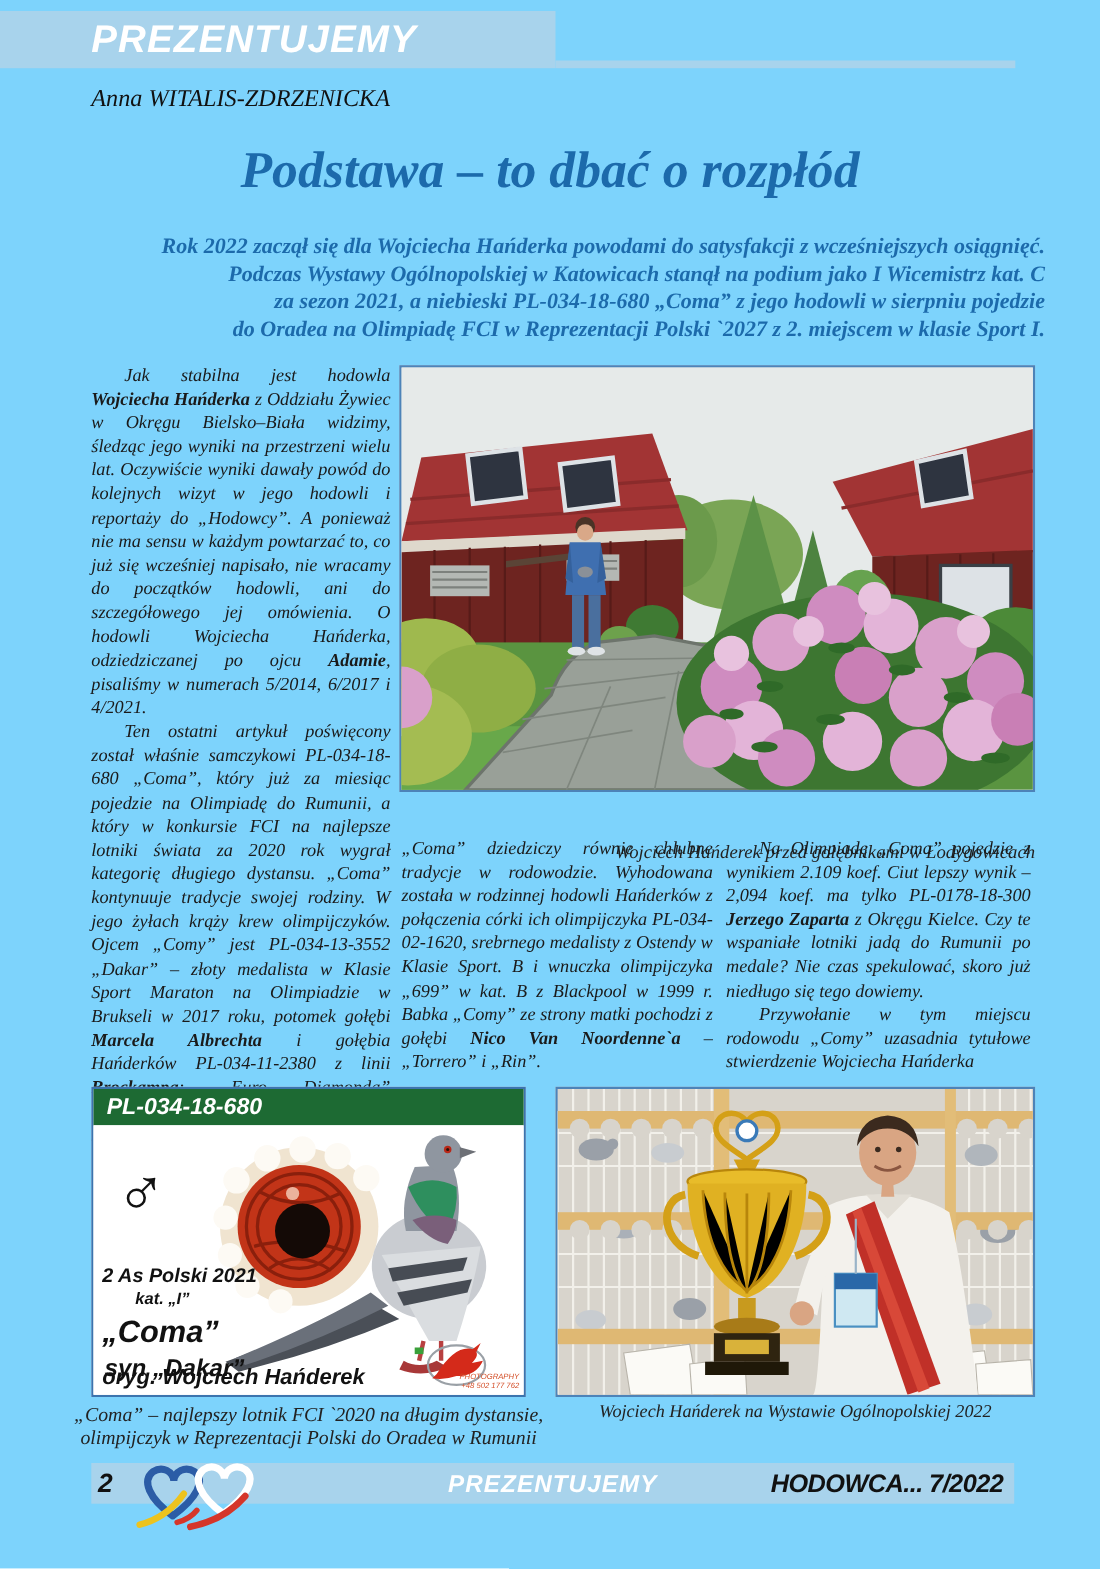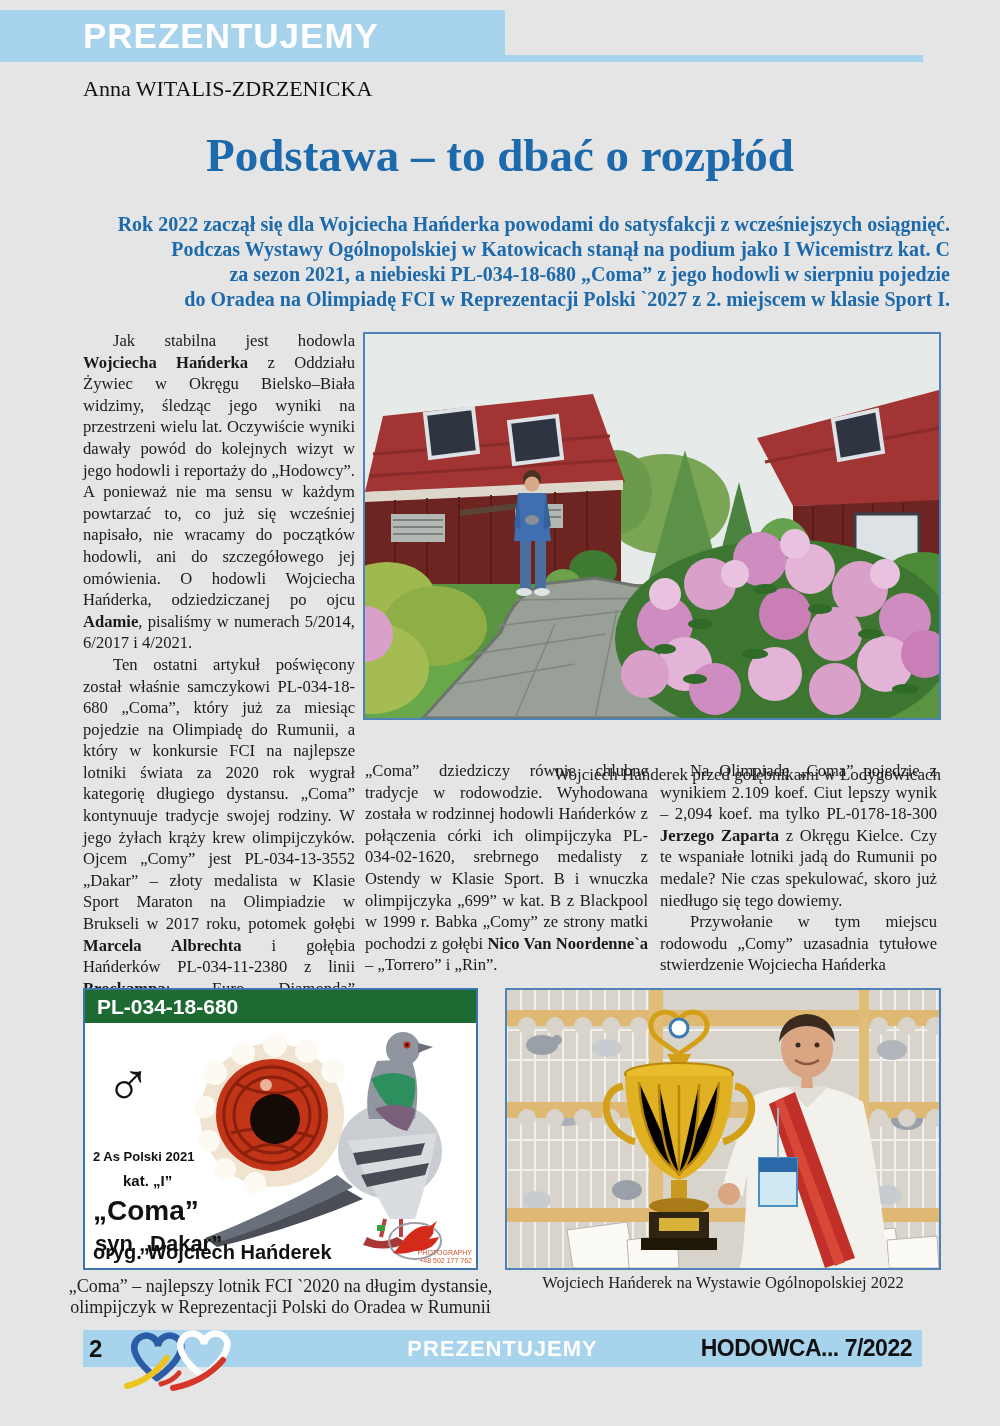--- a/index.html
+++ b/index.html
@@ -1,17 +1,17 @@
 <!DOCTYPE html>
 <html lang="pl"><head>
 <meta charset="utf-8">
 <style>
   html,body{margin:0;padding:0;background:#ffffff;}
-  .page{position:relative;width:1000px;height:1426px;background:#e5e5e5;overflow:hidden;
-        font-family:"Liberation Serif",serif;color:#1a1a1a;}
+  .page{position:relative;width:1000px;height:1426px;background:#7dd3fc;overflow:hidden;
+        font-family:"Liberation Serif",serif;color:#1a1a1a;font-style:italic;}
   
   .band{position:absolute;left:0;top:10px;width:505px;height:52px;background:#a8d3ec;}
   .band-label{position:absolute;left:83px;top:0;line-height:52px;font-family:"Liberation Sans",sans-serif;
         font-weight:bold;font-size:35px;color:#ffffff;letter-spacing:1px;}
   .band-rule{position:absolute;left:505px;top:55px;width:418px;height:7px;background:#a8d3ec;}
   .author{position:absolute;left:83px;top:76px;font-size:22px;color:#111;}
   .title{position:absolute;left:0;top:128px;width:1000px;margin:0;text-align:center;
         font-size:47px;font-weight:bold;color:#1c6aab;}
   .lead{position:absolute;left:50px;top:212px;width:900px;text-align:right;
         font-size:20px;font-weight:bold;color:#1c6aab;line-height:25px;}
@@ -28,21 +28,21 @@
         border:2px solid #4d83b8;background:#e6eae9;}
   .caption{position:absolute;text-align:center;font-size:17px;color:#222;line-height:21px;}
   .cap-main{left:363px;top:764px;width:578px;text-align:right;}
   .card{position:absolute;left:83px;top:988px;width:391px;height:278px;border:2px solid #3c74ae;background:#fff;}
   .card-bar{position:relative;height:33px;background:#1d6a33;}
   .card-bar span{position:absolute;left:12px;top:0;line-height:33px;color:#fff;
         font-family:"Liberation Sans",sans-serif;font-weight:bold;font-size:21px;}
   .card-body{position:relative;height:245px;background:#fff;font-family:"Liberation Sans",sans-serif;}
   .card-body .t{position:absolute;font-weight:bold;color:#111;white-space:nowrap;}
   .male{left:20px;top:26px;font-size:62px;font-weight:normal !important;}
-  .as{left:8px;top:126px;font-size:13px;}
+  .as{left:8px;top:126px;font-size:18px;}
   .kat{left:38px;top:149px;font-size:15px;}
   .cname{left:8px;top:172px;font-size:28px;}
   .syn{left:10px;top:208px;font-size:22px;}
   .oryg{left:8px;top:218px;font-size:20px;}
   .card-art{position:absolute;left:0;top:0;width:391px;height:245px;}
   .phone{position:absolute;right:4px;bottom:3px;font-size:7px;color:#d4502a;text-align:right;line-height:8px;
         font-family:"Liberation Sans",sans-serif;}
   .cap-card{left:63px;top:1276px;width:435px;font-size:18px;line-height:21px;}
   .photo-trophy{position:absolute;left:505px;top:988px;width:432px;height:278px;
         border:2px solid #4d83b8;background:#e3ddd2;}

